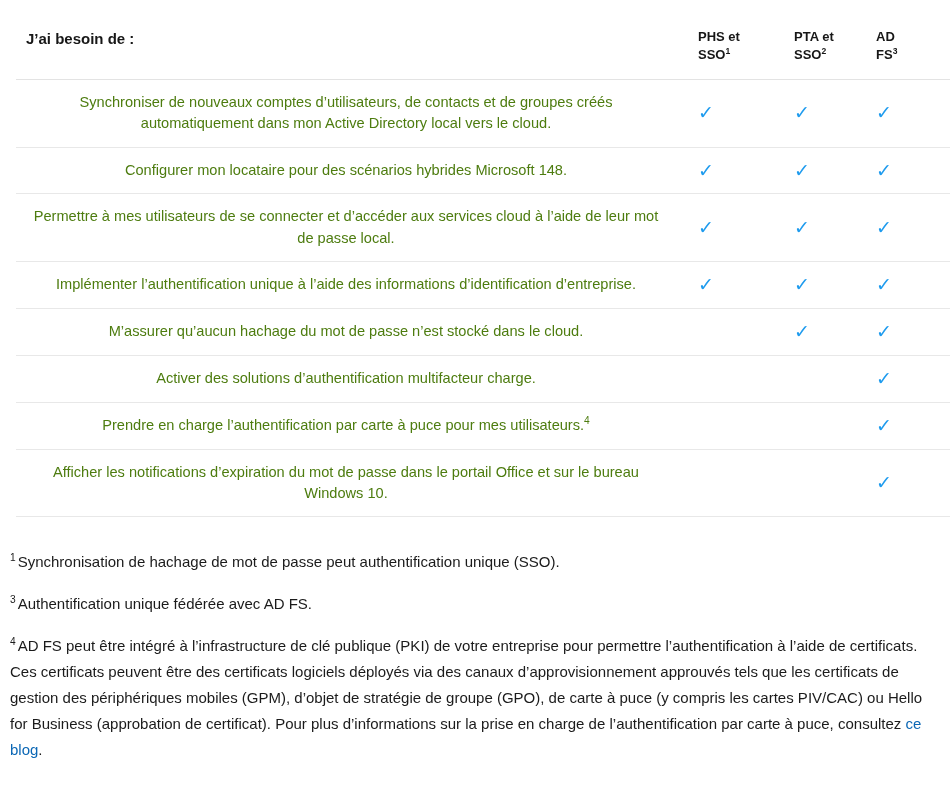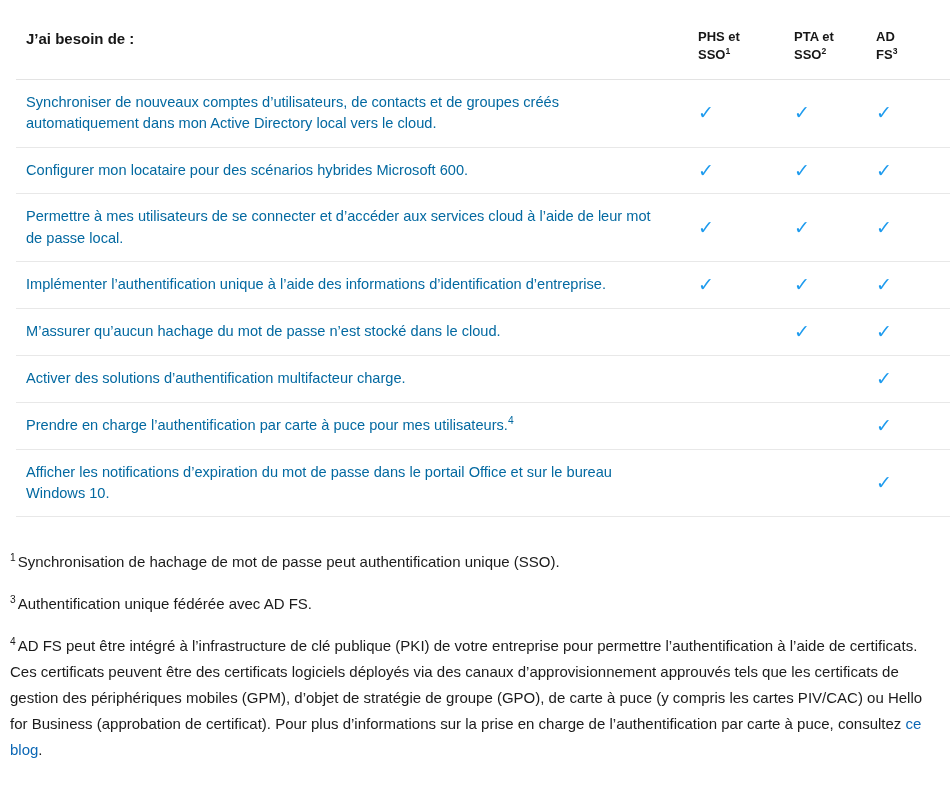--- a/index.html
+++ b/index.html
@@ -66,22 +66,22 @@
   table.compare tbody td {
     border-bottom: 1px solid #e8e8e8;
     vertical-align: middle;
     background: #ffffff;
   }
 
   td.need {
     padding: 12px 24px 12px 10px;
     font-size: 14.6px;
     line-height: 1.47;
-    color: #0369a1;
-    text-align: left;
+    color: #4d7c0f;
+    text-align: center;
   }
   td.need sup {
     font-weight: normal;
     font-size: 0.7em;
   }
 
   td.mark {
     text-align: left;
     padding: 12px 0 12px 8px;
   }
@@ -158,21 +158,21 @@
       </tr>
     </thead>
     <tbody id="table-body">
         <tr>
           <td class="need"><span>Synchroniser de nouveaux comptes d’utilisateurs, de contacts et de groupes créés automatiquement dans mon Active Directory local vers le cloud.</span></td>
           <td class="mark"><span class="check">✓</span></td>
           <td class="mark"><span class="check">✓</span></td>
           <td class="mark"><span class="check">✓</span></td>
         </tr>
         <tr>
-          <td class="need"><span>Configurer mon locataire pour des scénarios hybrides Microsoft 600.</span></td>
+          <td class="need"><span>Configurer mon locataire pour des scénarios hybrides Microsoft 148.</span></td>
           <td class="mark"><span class="check">✓</span></td>
           <td class="mark"><span class="check">✓</span></td>
           <td class="mark"><span class="check">✓</span></td>
         </tr>
         <tr>
           <td class="need"><span>Permettre à mes utilisateurs de se connecter et d’accéder aux services cloud à l’aide de leur mot de passe local.</span></td>
           <td class="mark"><span class="check">✓</span></td>
           <td class="mark"><span class="check">✓</span></td>
           <td class="mark"><span class="check">✓</span></td>
         </tr>

